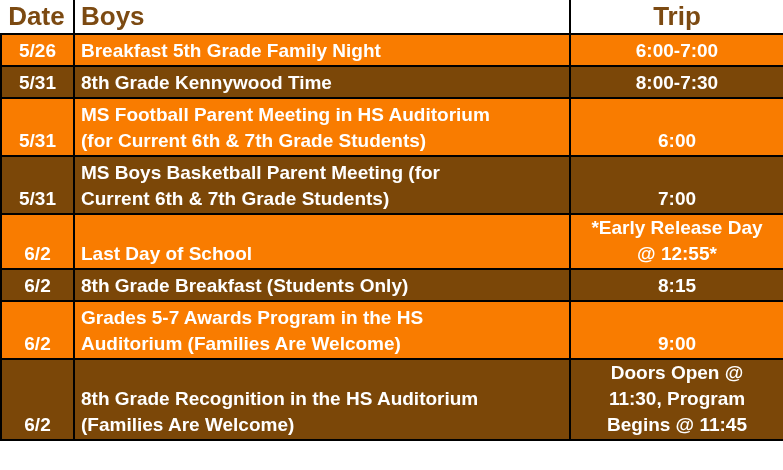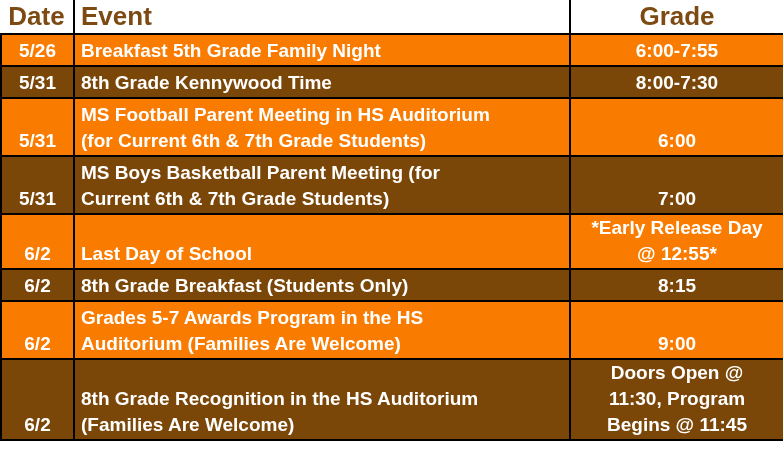--- a/index.html
+++ b/index.html
@@ -69,29 +69,29 @@
 
 <table class="events">
   <colgroup>
     <col style="width:75px">
     <col style="width:496px">
     <col style="width:212px">
   </colgroup>
   <thead>
     <tr style="height:35px">
       <th class="h-date">Date</th>
-      <th class="h-event">Event</th>
-      <th class="h-time">Grade</th>
+      <th class="h-event">Boys</th>
+      <th class="h-time">Trip</th>
     </tr>
   </thead>
   <tbody>
     <tr style="height:32px">
       <td class="date-cell">5/26</td>
       <td class="event-cell">Breakfast 5th Grade Family Night</td>
-      <td class="time-cell">6:00-7:55</td>
+      <td class="time-cell">6:00-7:00</td>
     </tr>
     <tr style="height:32px">
       <td class="date-cell">5/31</td>
       <td class="event-cell">8th Grade Kennywood Time</td>
       <td class="time-cell">8:00-7:30</td>
     </tr>
     <tr style="height:58px">
       <td class="date-cell">5/31</td>
       <td class="event-cell">MS Football Parent Meeting in HS Auditorium
 (for Current 6th &amp; 7th Grade Students)</td>

